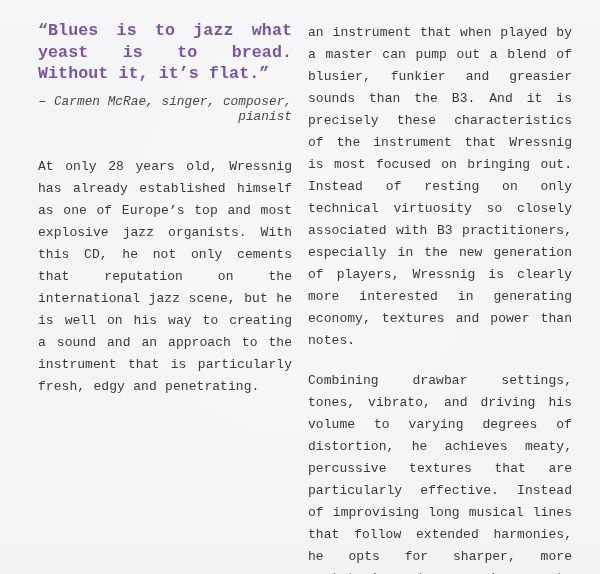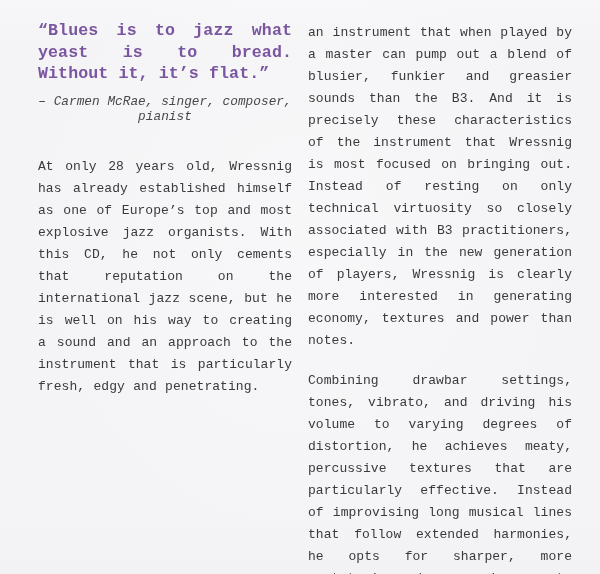--- a/index.html
+++ b/index.html
@@ -43,21 +43,21 @@
     line-height: 21.5px;
     text-align: justify;
     letter-spacing: 0.1px;
   }
   .attribution {
     margin-top: 9px;
     font-style: italic;
     font-size: 12.8px;
     line-height: 15px;
     color: #49484b;
-    text-align: center;
+    text-align: right;
   }
   .quote-block {
     margin-bottom: 32px;
   }
   .body-par {
     margin: 0 0 18px 0;
     font-size: 13px;
     line-height: 22px;
     text-align: justify;
     letter-spacing: 0.05px;

